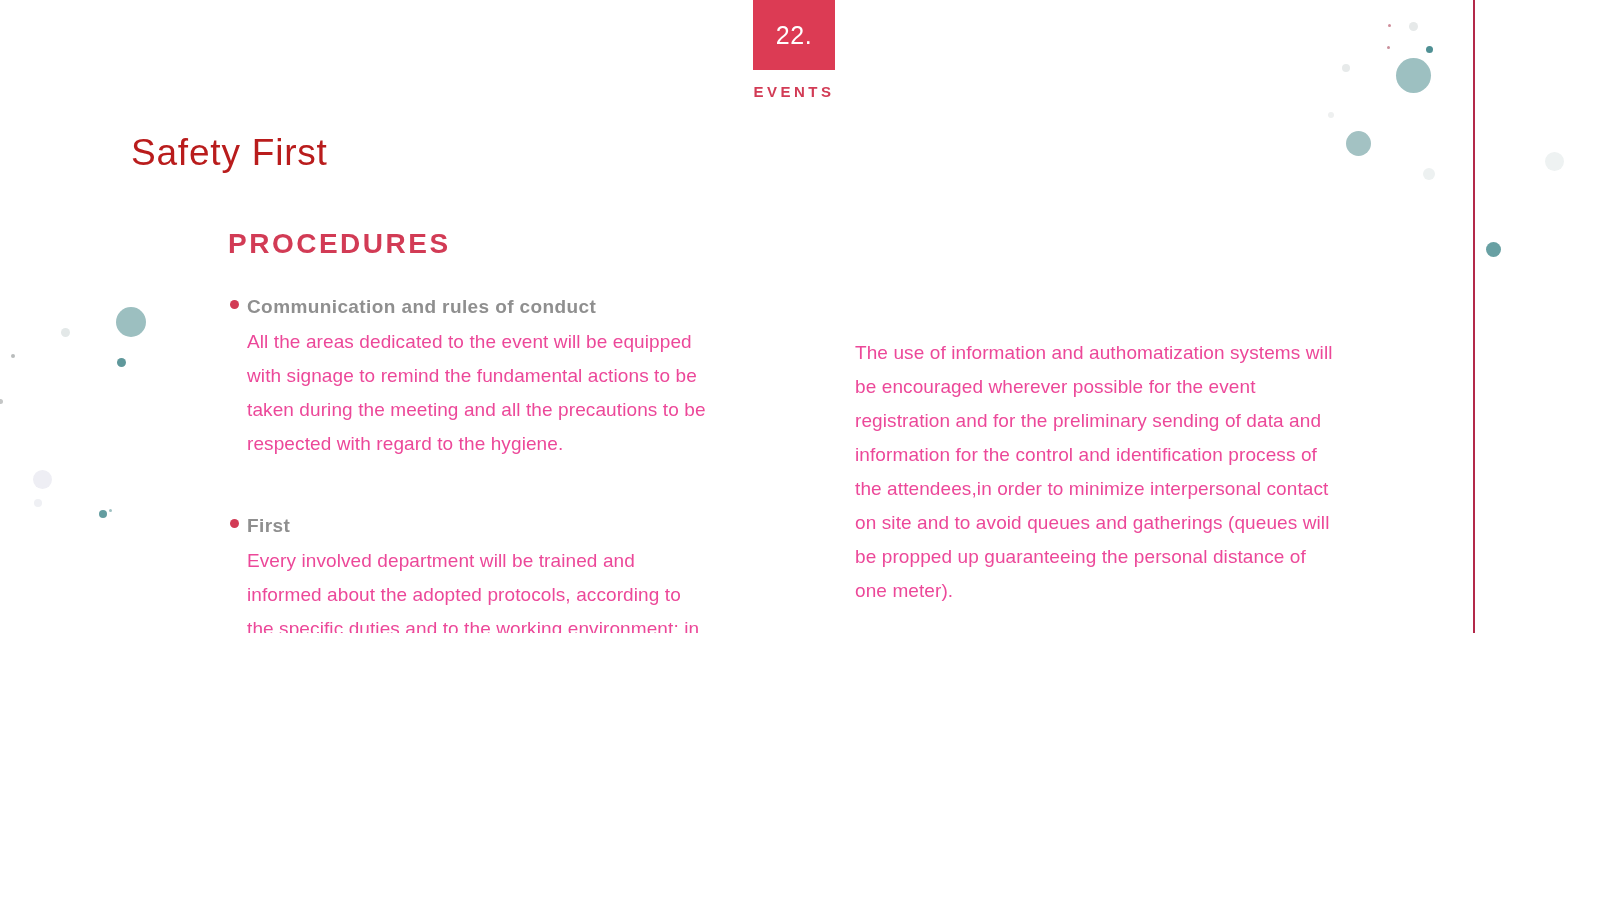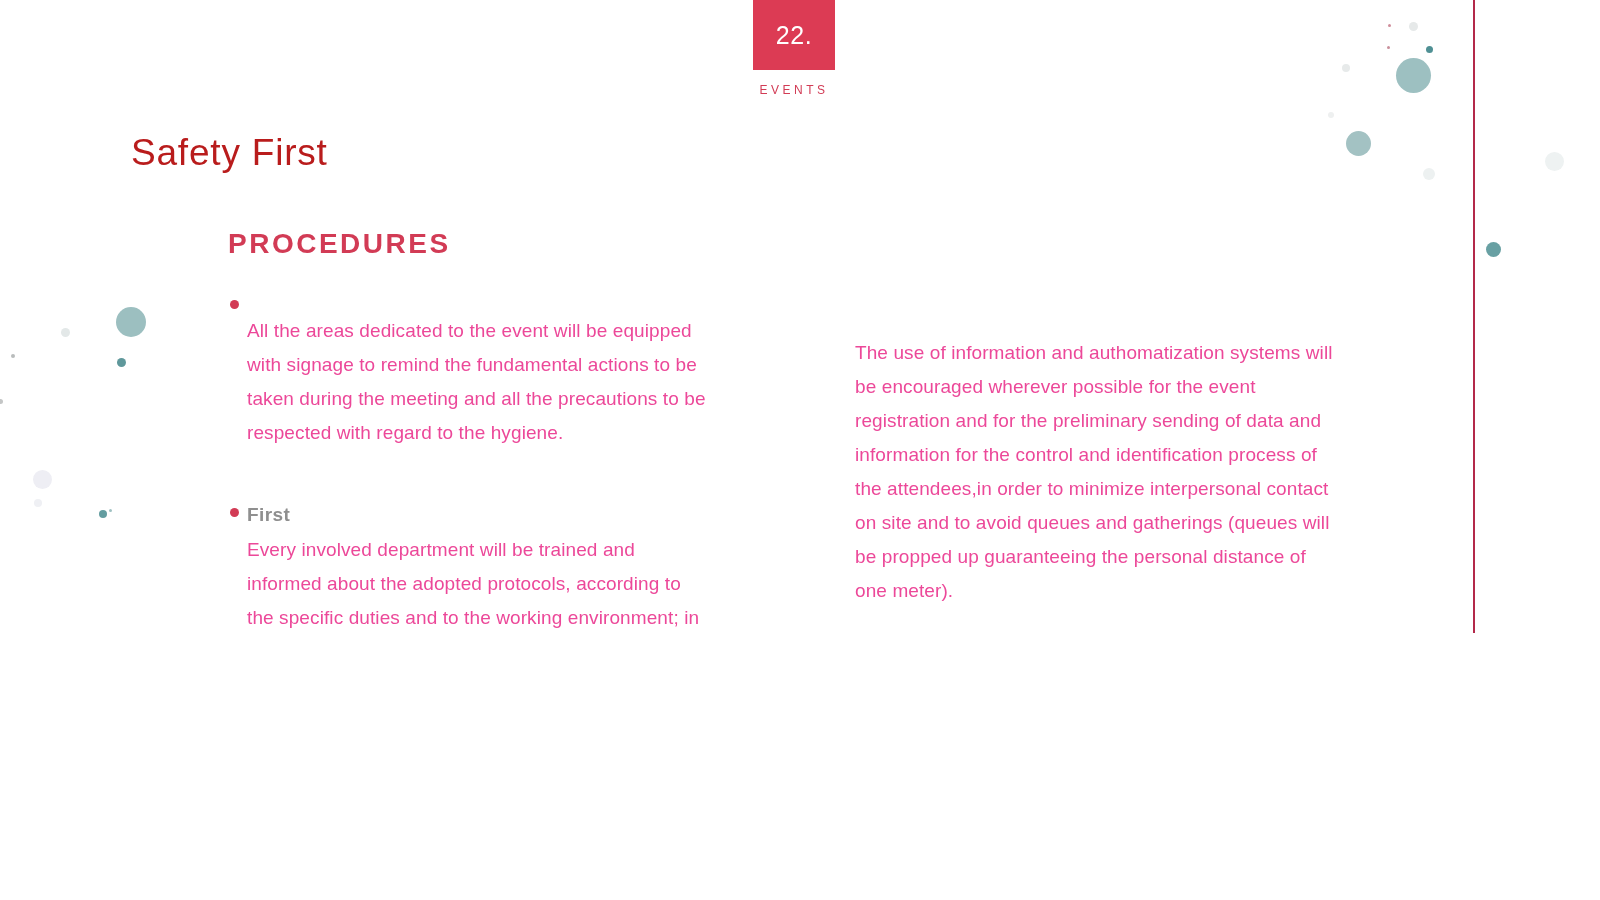--- a/index.html
+++ b/index.html
@@ -9,21 +9,21 @@
     overflow:hidden; font-family:"Liberation Sans", sans-serif;
   }
   
   .page-box {
     position:absolute; left:753px; top:0; width:82px; height:70px;
     background:#dc3b54; color:#ffffff; display:flex; align-items:center;
     justify-content:center; font-size:25px; font-weight:400; letter-spacing:0.5px;
   }
   .section-label {
     position:absolute; left:694px; top:83px; width:200px; text-align:center;
-    color:#d23b55; font-size:12px; font-weight:400; letter-spacing:3.5px;
+    color:#d23b55; font-size:15px; font-weight:700; letter-spacing:3.5px;
   }
   .title {
     position:absolute; left:131px; top:132px; font-size:37px; color:#b91c1c;
     font-weight:500; letter-spacing:0.8px;
   }
   .subtitle {
     position:absolute; left:228px; top:228px; font-size:28px; color:#d23b55;
     font-weight:700; letter-spacing:2.5px;
   }
   
@@ -92,20 +92,21 @@
     <span>22.</span>
   </div>
   <div class="section-label">EVENTS</div>
   <div class="title">Safety First</div>
   <div class="subtitle">PROCEDURES</div>
 
   <div class="col col-left">
     <div class="item">
       <div class="item-heading">
         <span class="bullet"></span>
+        <span>Communication and rules of conduct</span>
       </div>
       <div class="item-body">All the areas dedicated to the event will be equipped with signage to remind the fundamental actions to be taken during the meeting and all the precautions to be respected with regard to the hygiene.</div>
     </div>
     <div class="item">
       <div class="item-heading">
         <span class="bullet"></span>
         <span>First</span>
       </div>
       <div class="item-body">Every involved department will be trained and informed about the adopted protocols, according to the specific duties and to the working environment; in particular the staff will be trained on the proper use of PPE, in order to prevent any possible contamination.</div>
     </div>

